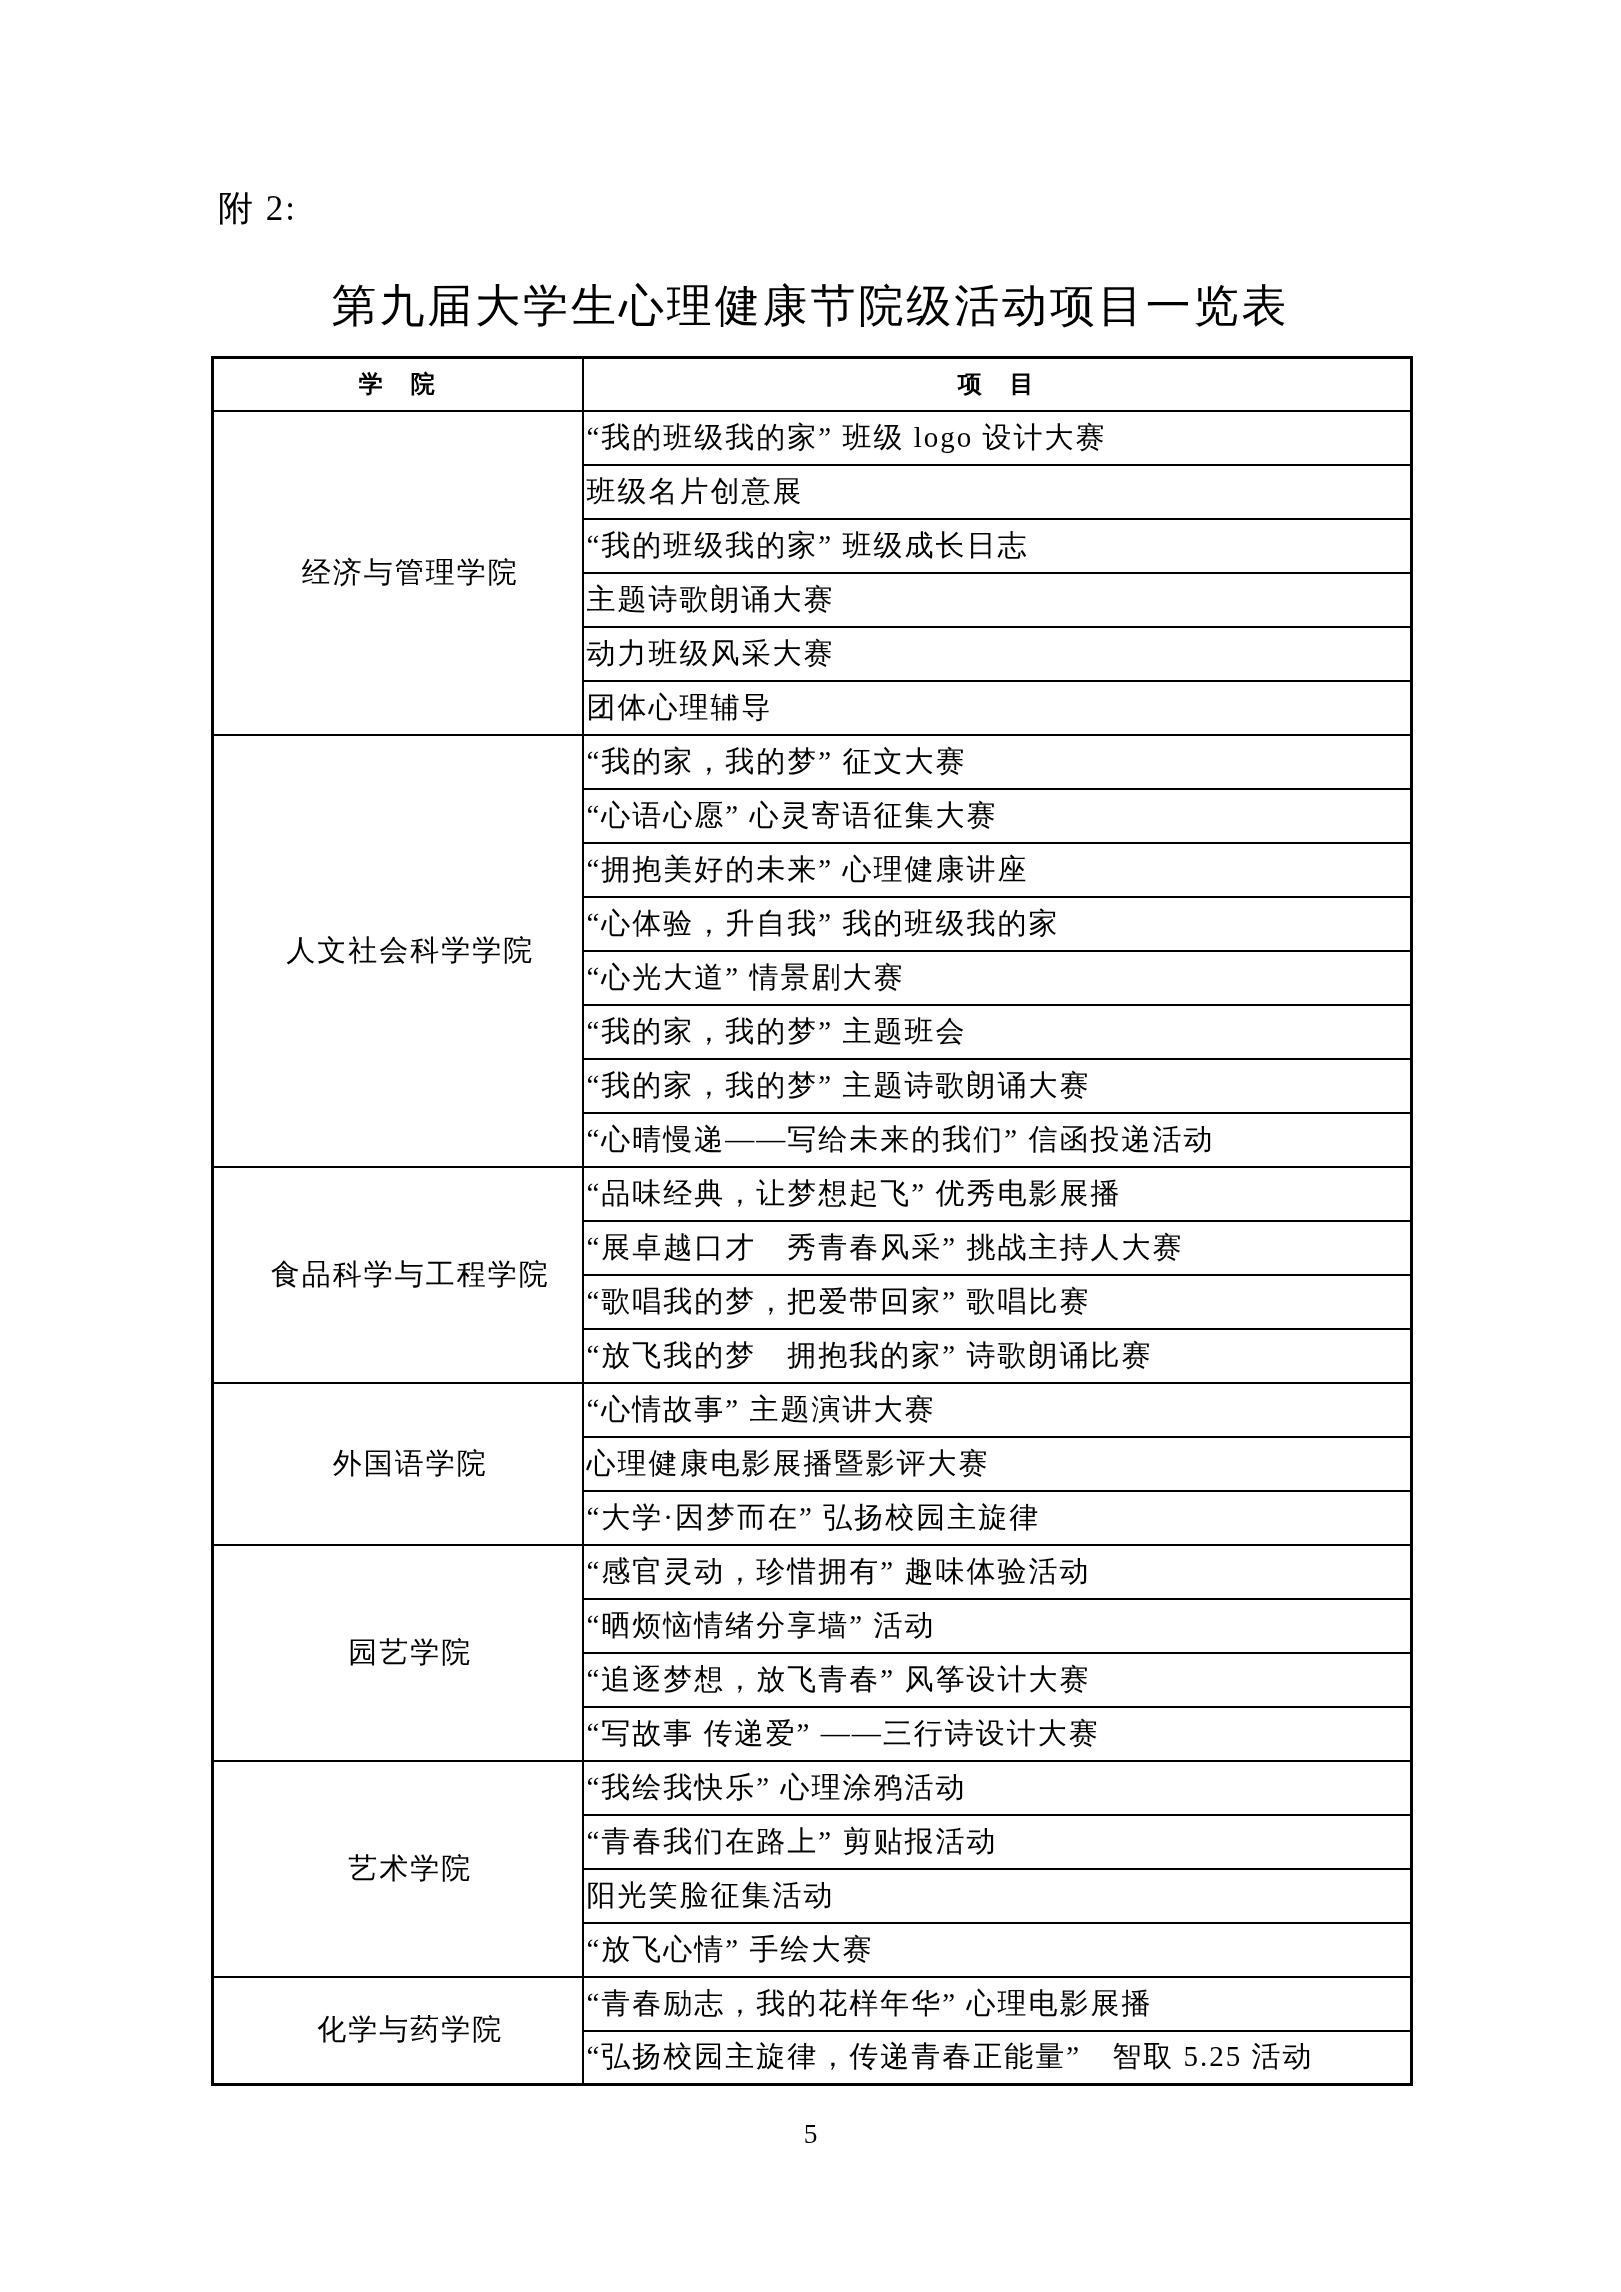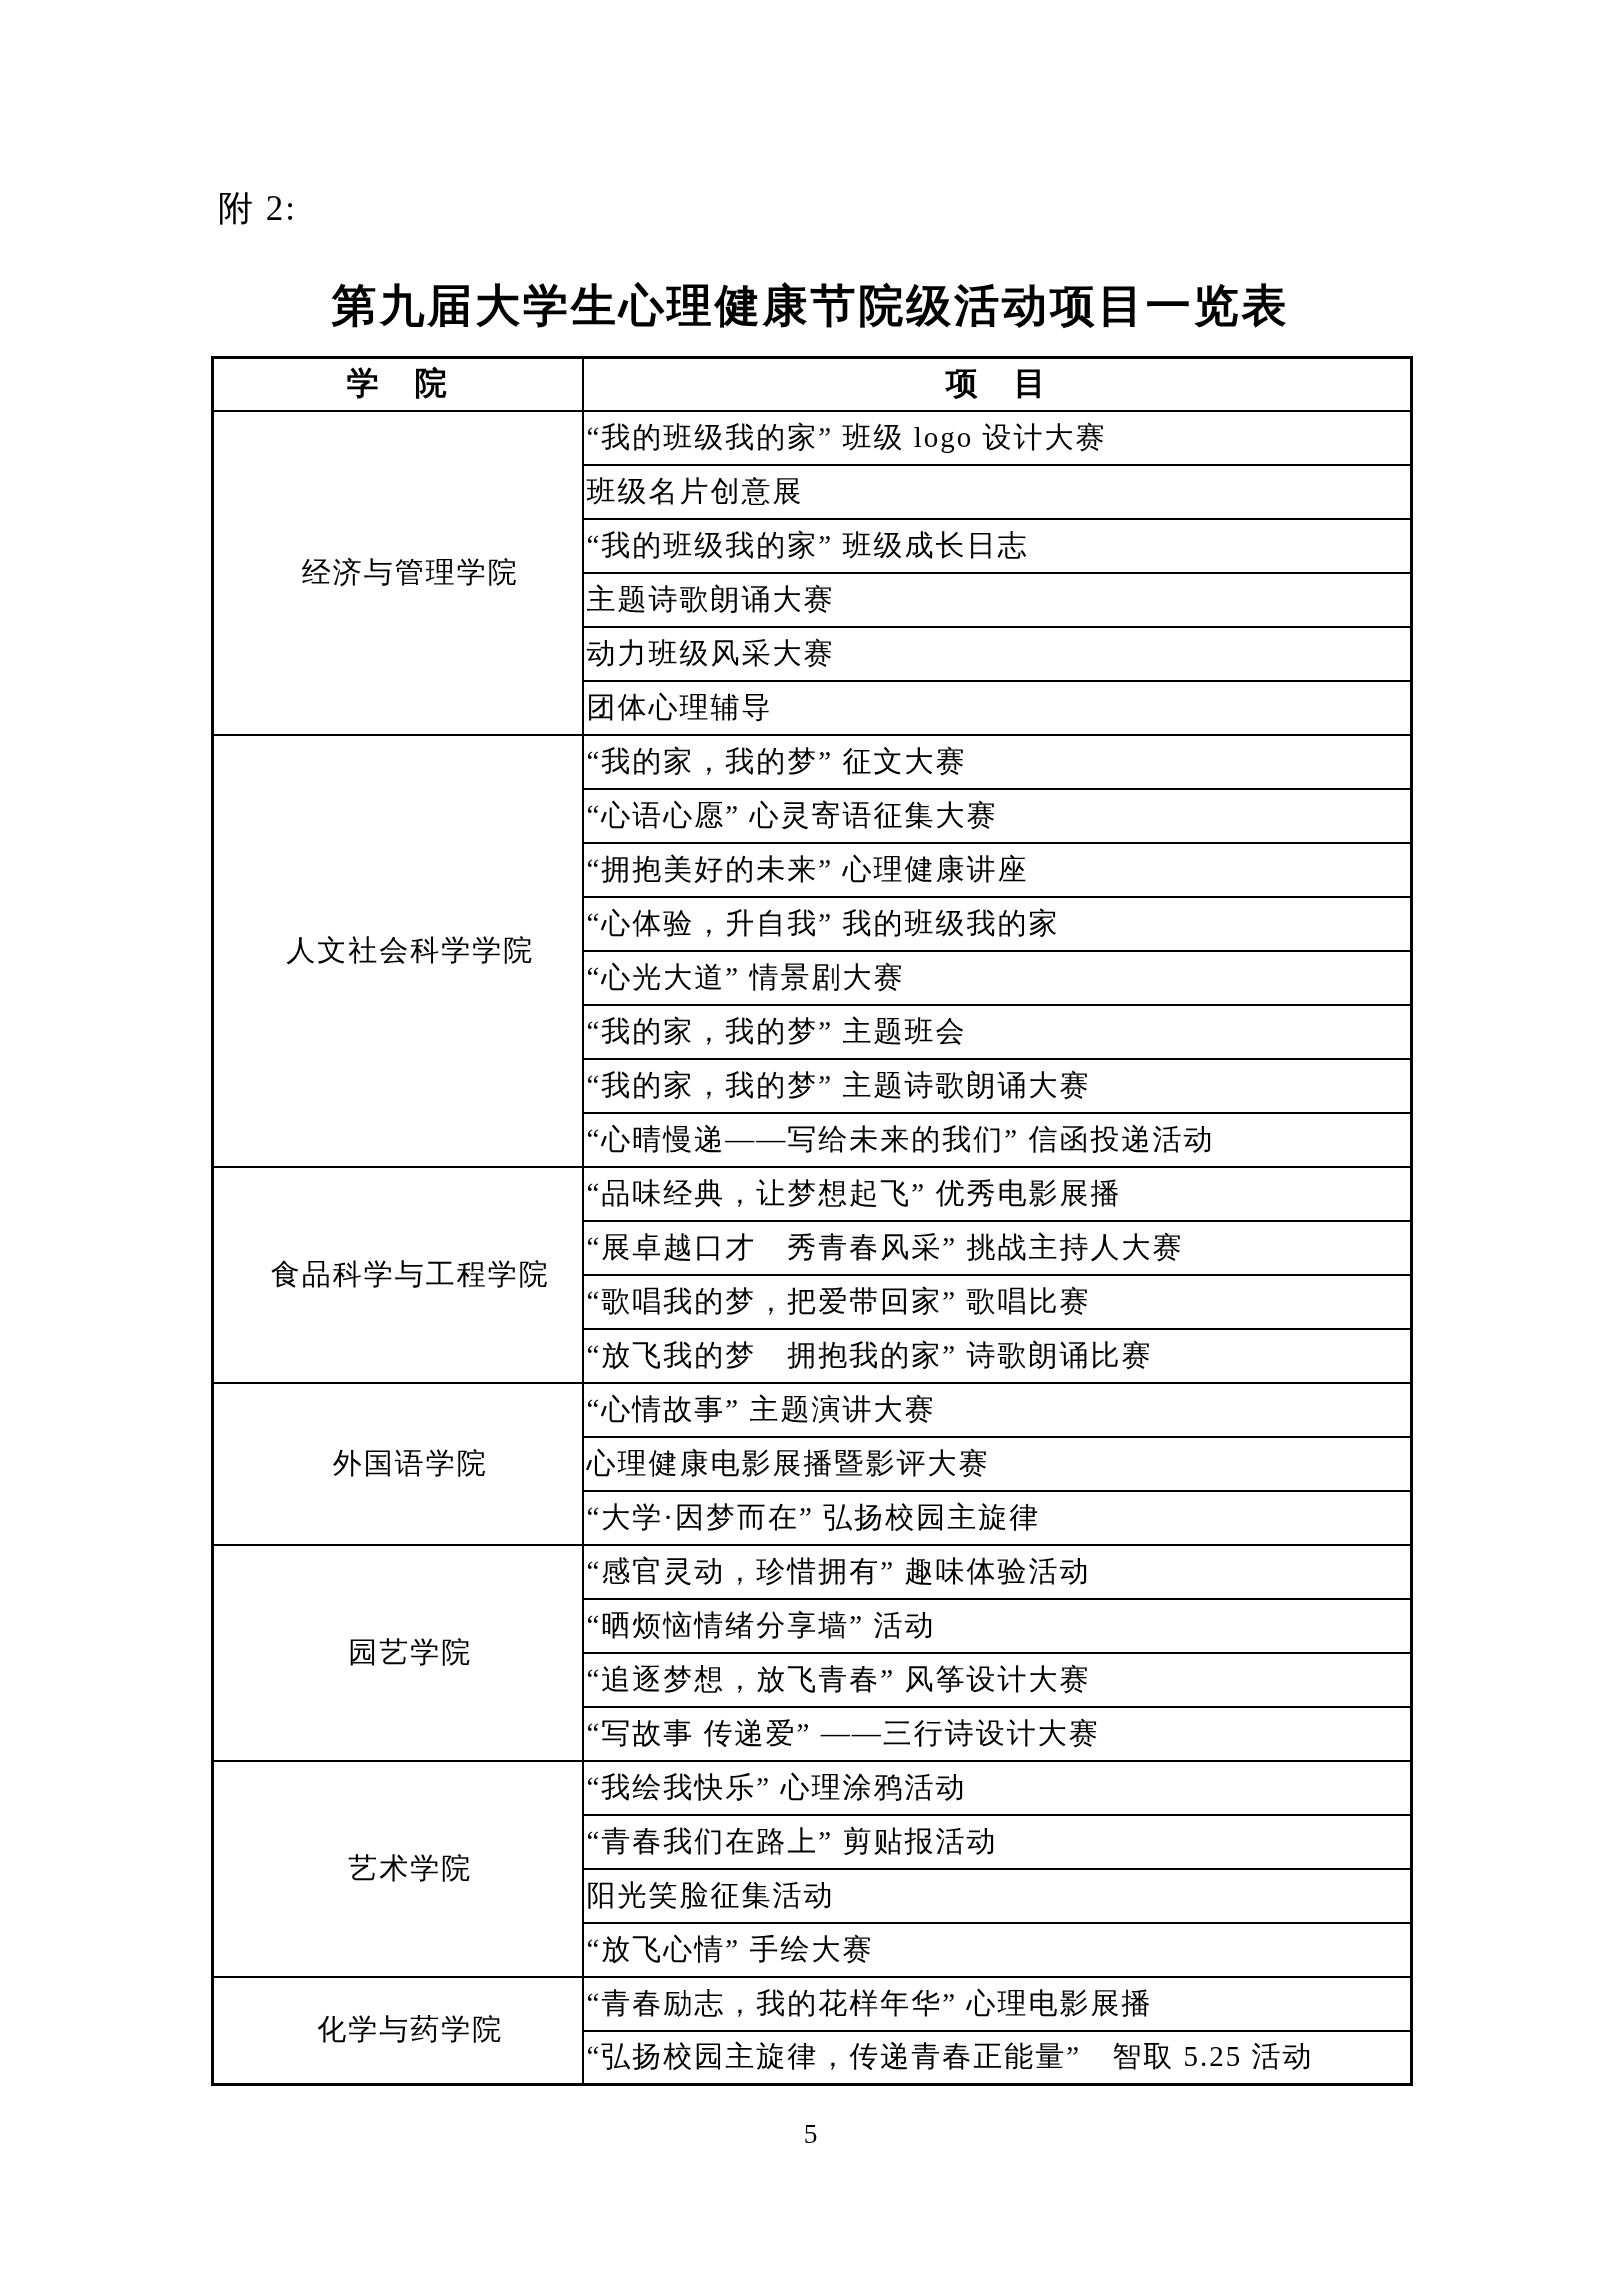--- a/index.html
+++ b/index.html
@@ -22,42 +22,42 @@
     letter-spacing: 2px;
     white-space: pre;
   }
   .doc-title {
     position: absolute;
     left: 211px;
     top: 276px;
     width: 1199px;
     text-align: center;
     font-size: 45px;
-    font-weight: bold;
+    font-weight: normal;
     letter-spacing: 2.9px;
     white-space: nowrap;
   }
   table.activities {
     position: absolute;
     left: 211px;
     top: 356px;
     width: 1199px;
     border-collapse: collapse;
     table-layout: fixed;
     border: 3.9px solid #000000;
   }
   table.activities th,
   table.activities td {
     border: 2.9px solid #000000;
     vertical-align: middle;
     overflow: hidden;
   }
   table.activities th {
     height: 53px;
-    font-size: 32px;
+    font-size: 24px;
     font-weight: bold;
     text-align: center;
     letter-spacing: 2px;
     white-space: pre;
   }
   td.college-cell {
     text-align: center;
     font-size: 29px;
     letter-spacing: 2px;
     white-space: pre;

